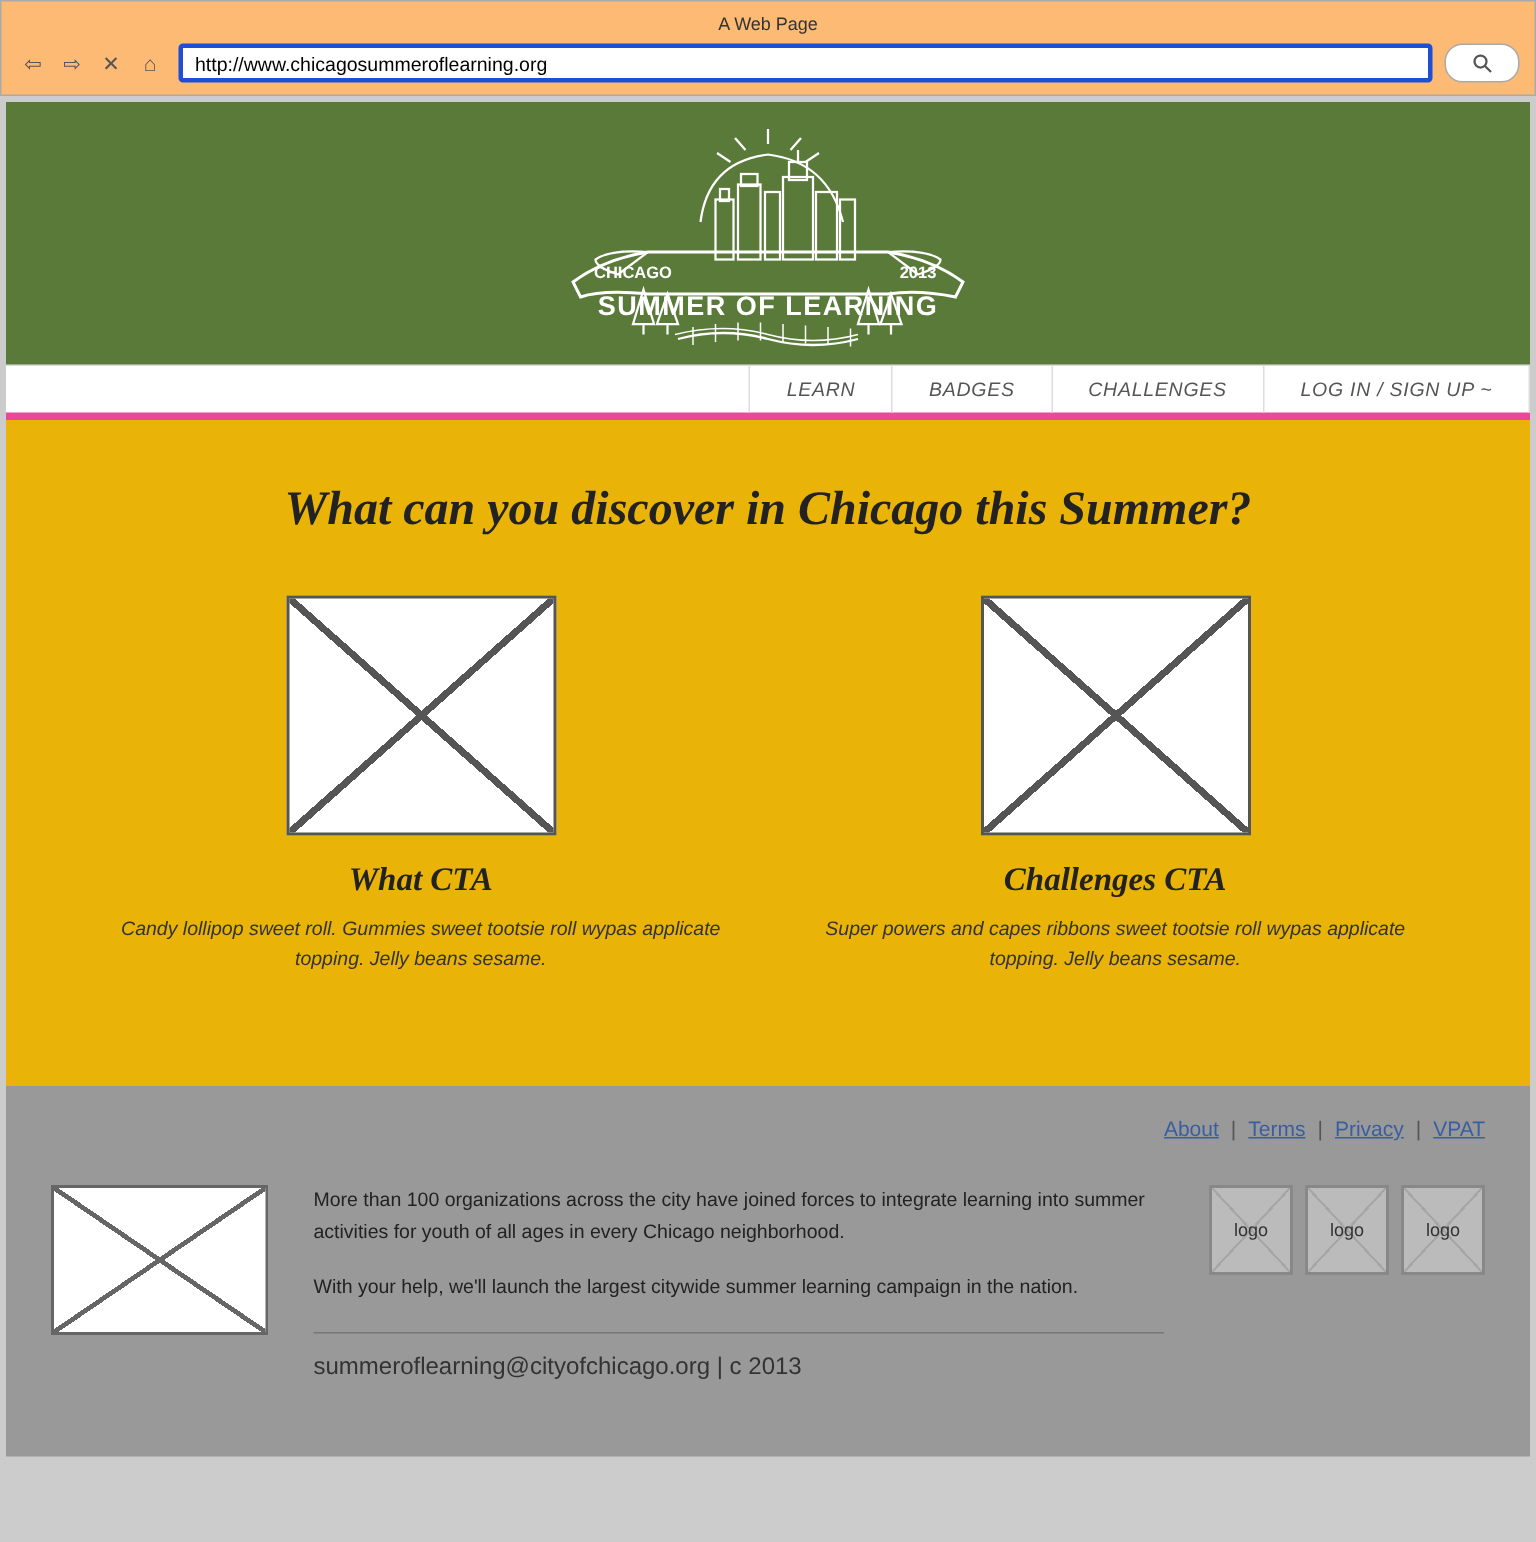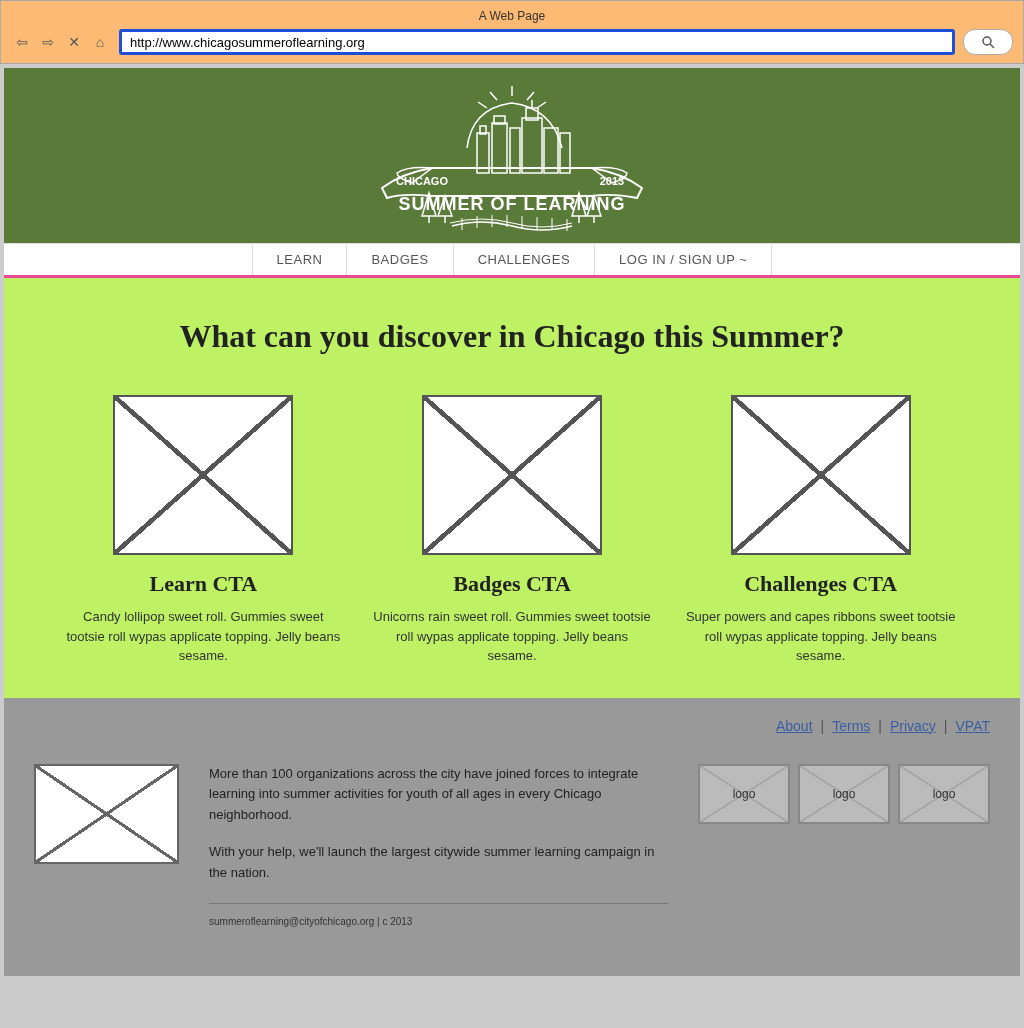--- a/index.html
+++ b/index.html
@@ -81,44 +81,46 @@
     .logo-container {
       display: flex;
       align-items: center;
       justify-content: flex-start;
     }
 
     
     .site-nav {
       background: white;
       border-top: 1px solid #ddd;
-      border-bottom: 3px solid #ec4899;
-      display: flex;
-      justify-content: center;
+      border-bottom: 5px solid #ec4899;
+      display: flex;
+      justify-content: flex-end;
       padding: 0;
+      font-style: italic;
     }
     .site-nav a {
       display: inline-block;
       padding: 8px 24px;
       font-size: 13px;
       color: #555;
       text-decoration: none;
       border-right: 1px solid #ddd;
       letter-spacing: 0.5px;
       cursor: pointer;
     }
     .site-nav a:first-child {
       border-left: 1px solid #ddd;
     }
 
     
     .main-content {
-      background: #bef264;
-      padding: 40px 60px 32px;
+      background: #eab308;
+      padding: 40px 60px 76px;
       min-height: 400px;
+      font-style: italic;
     }
     .main-heading {
       text-align: center;
       font-size: 32px;
       font-weight: bold;
       color: #222;
       margin-bottom: 40px;
       font-family: Georgia, serif;
     }
 
@@ -209,31 +211,31 @@
     .footer-text {
       flex: 1;
       font-size: 13px;
       color: #222;
       line-height: 1.6;
     }
     .footer-text p {
       margin-bottom: 16px;
     }
     .footer-email {
-      font-size: 10px;
+      font-size: 16px;
       color: #333;
       margin-top: 10px;
     }
     .footer-partner-logos {
       display: flex;
       gap: 8px;
       align-items: center;
     }
     .partner-logo {
-      width: 92px;
+      width: 56px;
       height: 60px;
       border: 2px solid #888;
       background: #bbb;
       display: flex;
       align-items: center;
       justify-content: center;
       font-size: 12px;
       color: #333;
       position: relative;
     }
@@ -347,29 +349,24 @@
     <a>LOG IN / SIGN UP ~</a>
   </nav>
 
   <div class="main-content">
     <h1 class="main-heading">What can you discover in Chicago this Summer?</h1>
 
     <div class="cta-cards">
 
       <div class="cta-card">
         <div class="placeholder-image"></div>
-        <div class="cta-title">Learn CTA</div>
+        <div class="cta-title">What CTA</div>
         <p class="cta-desc">Candy lollipop sweet roll. Gummies sweet tootsie roll wypas applicate topping. Jelly beans sesame.</p>
       </div>
 
-      <div class="cta-card">
-        <div class="placeholder-image"></div>
-        <div class="cta-title">Badges CTA</div>
-        <p class="cta-desc">Unicorns rain sweet roll. Gummies sweet tootsie roll wypas applicate topping. Jelly beans sesame.</p>
-      </div>
 
       <div class="cta-card">
         <div class="placeholder-image"></div>
         <div class="cta-title">Challenges CTA</div>
         <p class="cta-desc">Super powers and capes ribbons sweet tootsie roll wypas applicate topping. Jelly beans sesame.</p>
       </div>
     </div>
   </div>
 
   <div class="site-footer">

